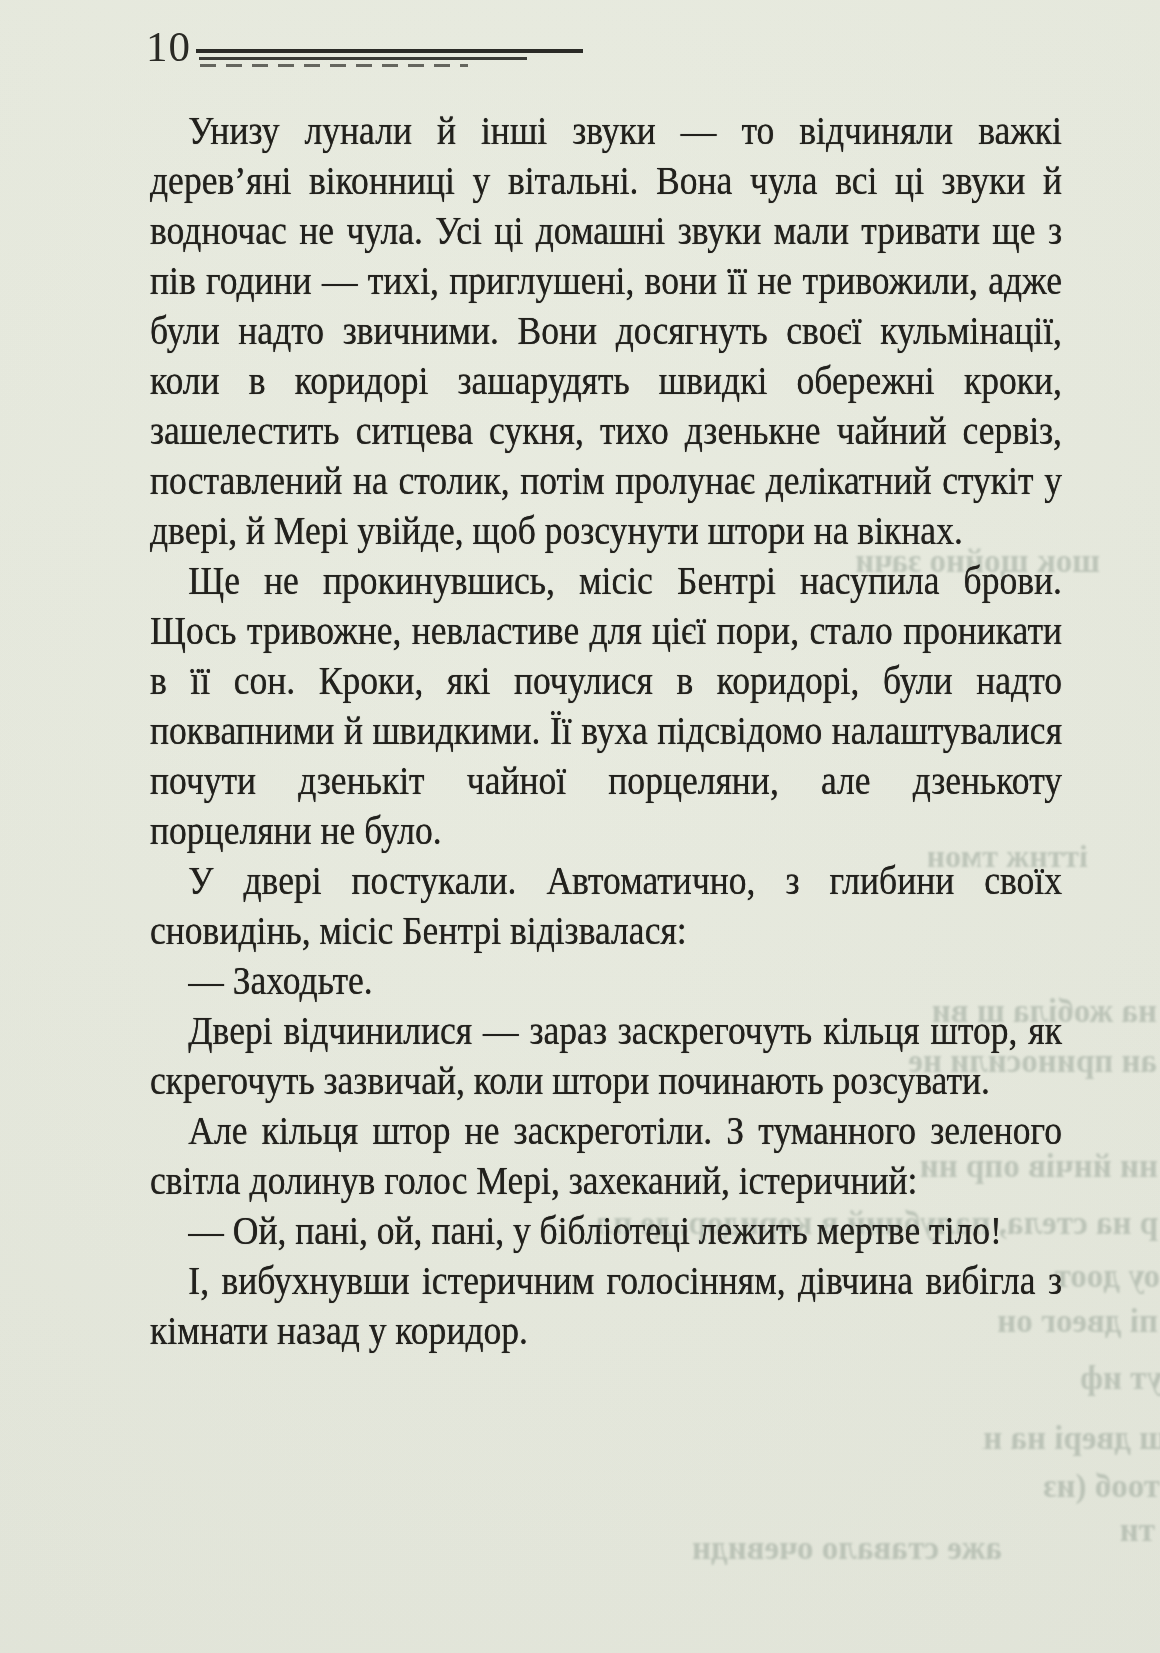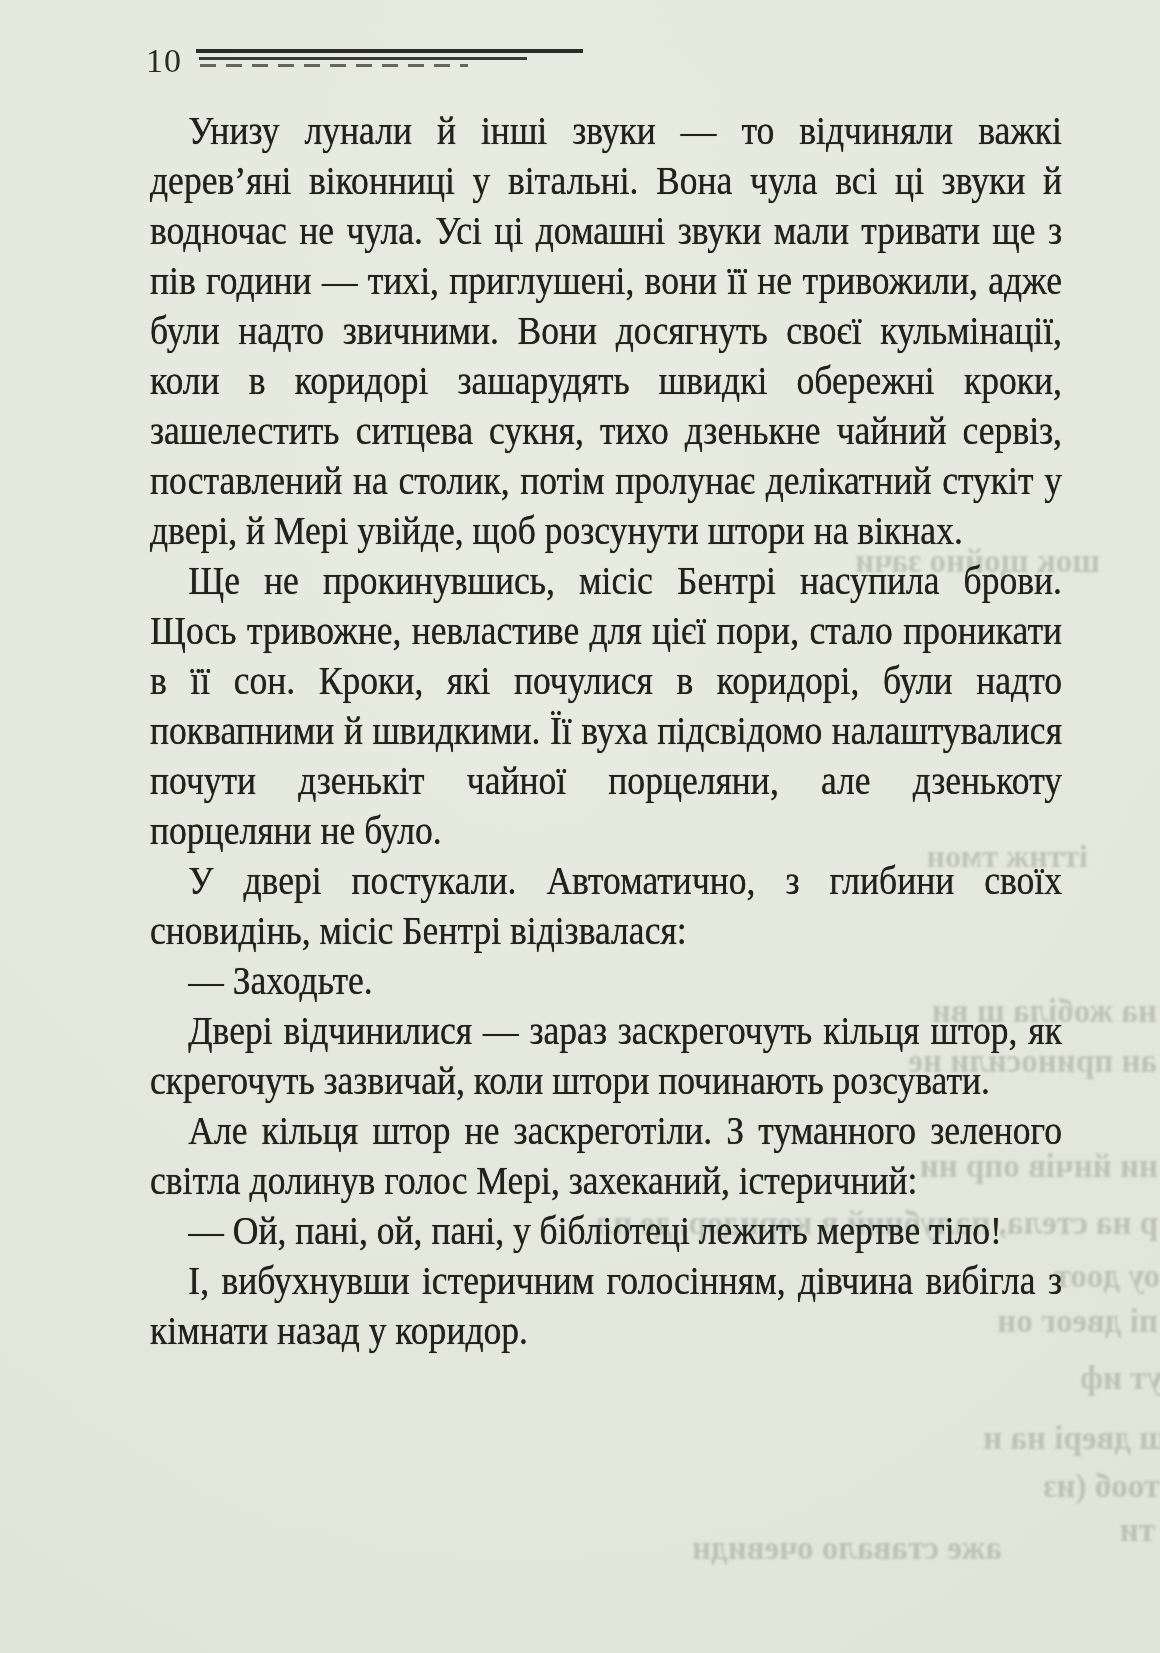--- a/index.html
+++ b/index.html
@@ -11,22 +11,22 @@
   .page{
     position:relative;
     width:1160px;height:1653px;
     background:
       radial-gradient(ellipse 900px 1400px at 45% 40%, rgba(255,255,255,0.05), rgba(0,0,0,0.015)),
       linear-gradient(180deg,#e8ebdf 0%, #e6e9dd 55%, #e4e7db 100%);
     overflow:hidden;
   }
   
   .page-number{
-    position:absolute;left:146px;top:44px;
-    font-size:34px;line-height:1;color:#2a2a25;
+    position:absolute;left:146px;top:25px;
+    font-size:43px;line-height:1;color:#2a2a25;
     letter-spacing:1px;
   }
   .rule{position:absolute;background:#2b2b27;}
   .rule-1{left:196px;top:49px;width:387px;height:4px;}
   .rule-2{left:199px;top:57px;width:328px;height:3px;opacity:.92;}
   .rule-3{
     left:200px;top:64px;width:268px;height:3px;background:none;
     background-image:repeating-linear-gradient(90deg,#3a3a34 0 16px, rgba(0,0,0,0) 16px 26px);
     opacity:.75;
   }

